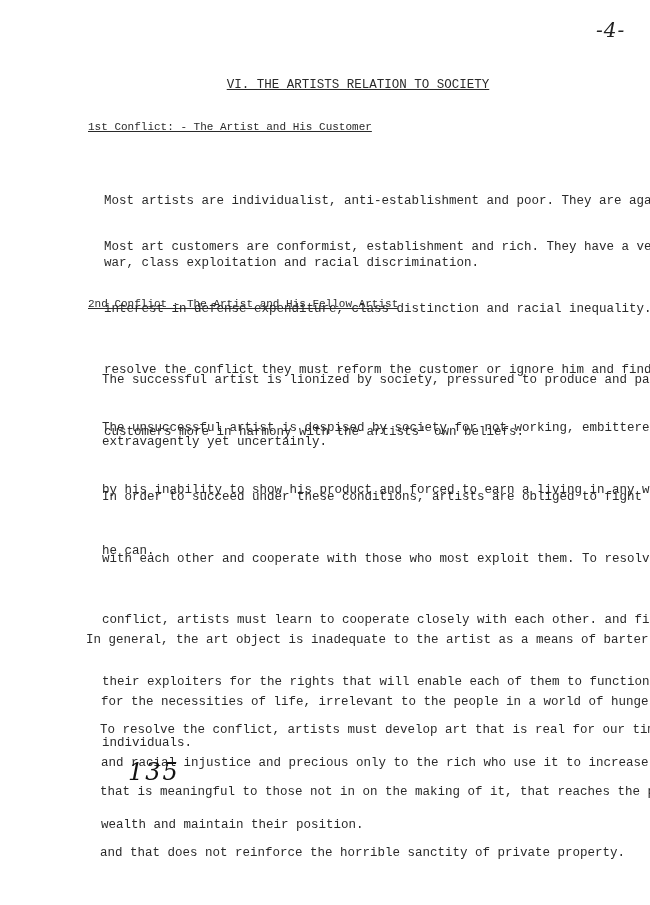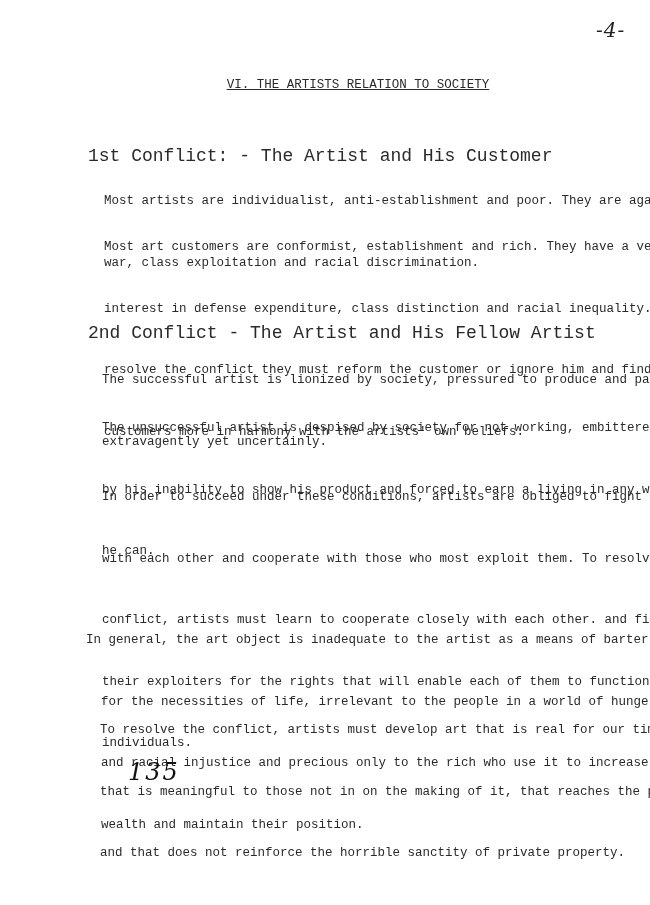--- a/index.html
+++ b/index.html
@@ -10,21 +10,21 @@
   }
   .page { position: absolute; left: 0; top: 0; width: 650px; height: 905px; }
   .pagenum {
     position: absolute; left: 596px; top: 18px; font-family: "DejaVu Serif", serif;
     font-style: italic; font-size: 20px; color: #222; letter-spacing: 1px;
   }
   .title {
     position: absolute; left: 0; width: 100%; top: 78px; text-align: center; font-size: 12.5px; padding-left: 26px;
   }
   .title span { text-decoration: underline; margin-left: 14px; }
-  .heading { position: absolute; font-size: 18px; white-space: nowrap; margin-top: 25px; }
+  .heading { position: absolute; font-size: 11px; text-decoration: underline; white-space: nowrap; }
   .para { position: absolute; font-size: 12.5px; line-height: 20.5px; white-space: pre; }
   .para div { height: 20.5px; }
   .handnum {
     position: absolute; left: 128px; top: 758px; font-family: "DejaVu Serif", serif;
     font-style: italic; font-size: 24px; color: #111; letter-spacing: 2px;
   }
 </style>
 </head>
 <body>
 

